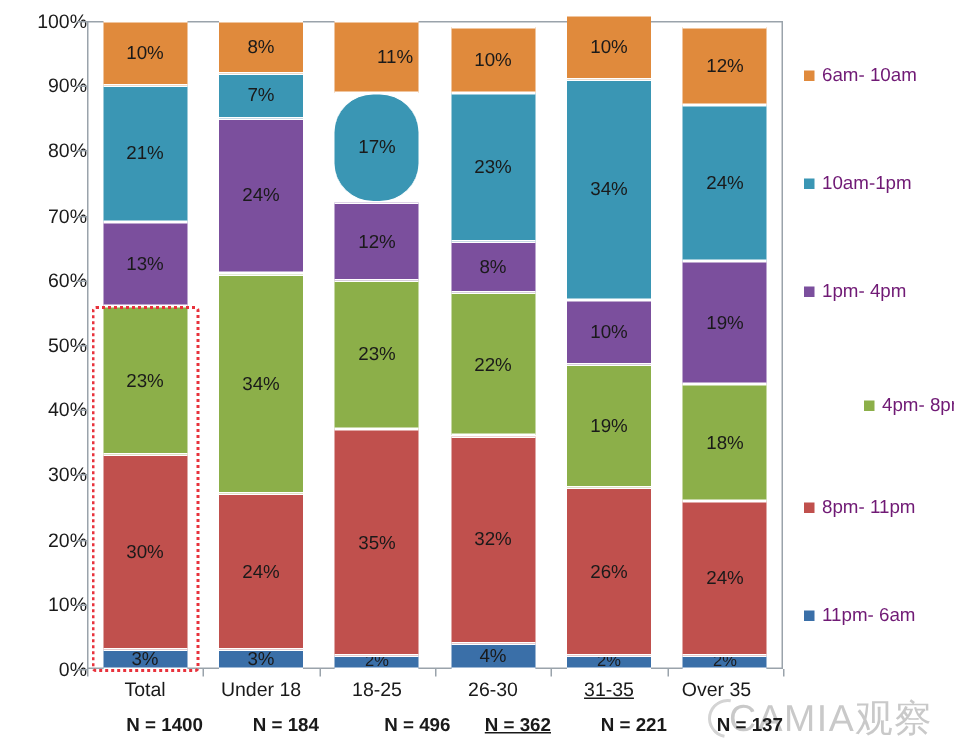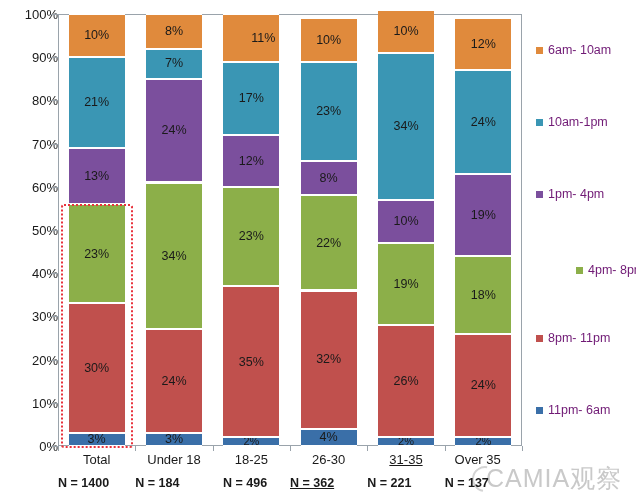--- a/index.html
+++ b/index.html
@@ -108,21 +108,21 @@
     color: #1a1a1a;
     text-align: center;
     white-space: nowrap;
   }
   .x-n-label {
     position: absolute;
     top: 476px;
     font-size: 12.5px;
     color: #1a1a1a;
     font-weight: bold;
-    text-align: left;
+    text-align: right;
     white-space: nowrap;
   }
 
   
   #highlight-box {
     position: absolute;
     border: 2px dotted #e8323c;
     border-radius: 3px;
     box-sizing: border-box;
     pointer-events: none;
@@ -262,21 +262,21 @@
           </div>
           <div class="segment" style="bottom: 8.64px; height: 151.2px; background-color: rgb(192, 80, 77);">
             <span class="segment-label">35%</span>
           </div>
           <div class="segment" style="bottom: 159.84px; height: 99.36px; background-color: rgb(140, 175, 73);">
             <span class="segment-label">23%</span>
           </div>
           <div class="segment" style="bottom: 259.2px; height: 51.84px; background-color: rgb(123, 79, 157);">
             <span class="segment-label">12%</span>
           </div>
-          <div class="segment" style="bottom: 311.04px; height: 73.44px; background-color: rgb(58, 150, 180);">
+          <div class="segment" style="bottom: 311.04px; height: 73.44px; background-color: rgb(58, 150, 180); border-radius: 26px;">
             <span class="segment-label">17%</span>
           </div>
           <div class="segment" style="bottom: 384.48px; height: 47.52px; background-color: rgb(224, 138, 60); padding-left: 24px;">
             <span class="segment-label">11%</span>
           </div>
         </div>
       </div>
       <div class="bar-group" style="left: 242.667px; width: 56px;">
         <div class="bar-stack">
           <div class="segment" style="bottom: 0px; height: 17.28px; background-color: rgb(58, 111, 168);">

